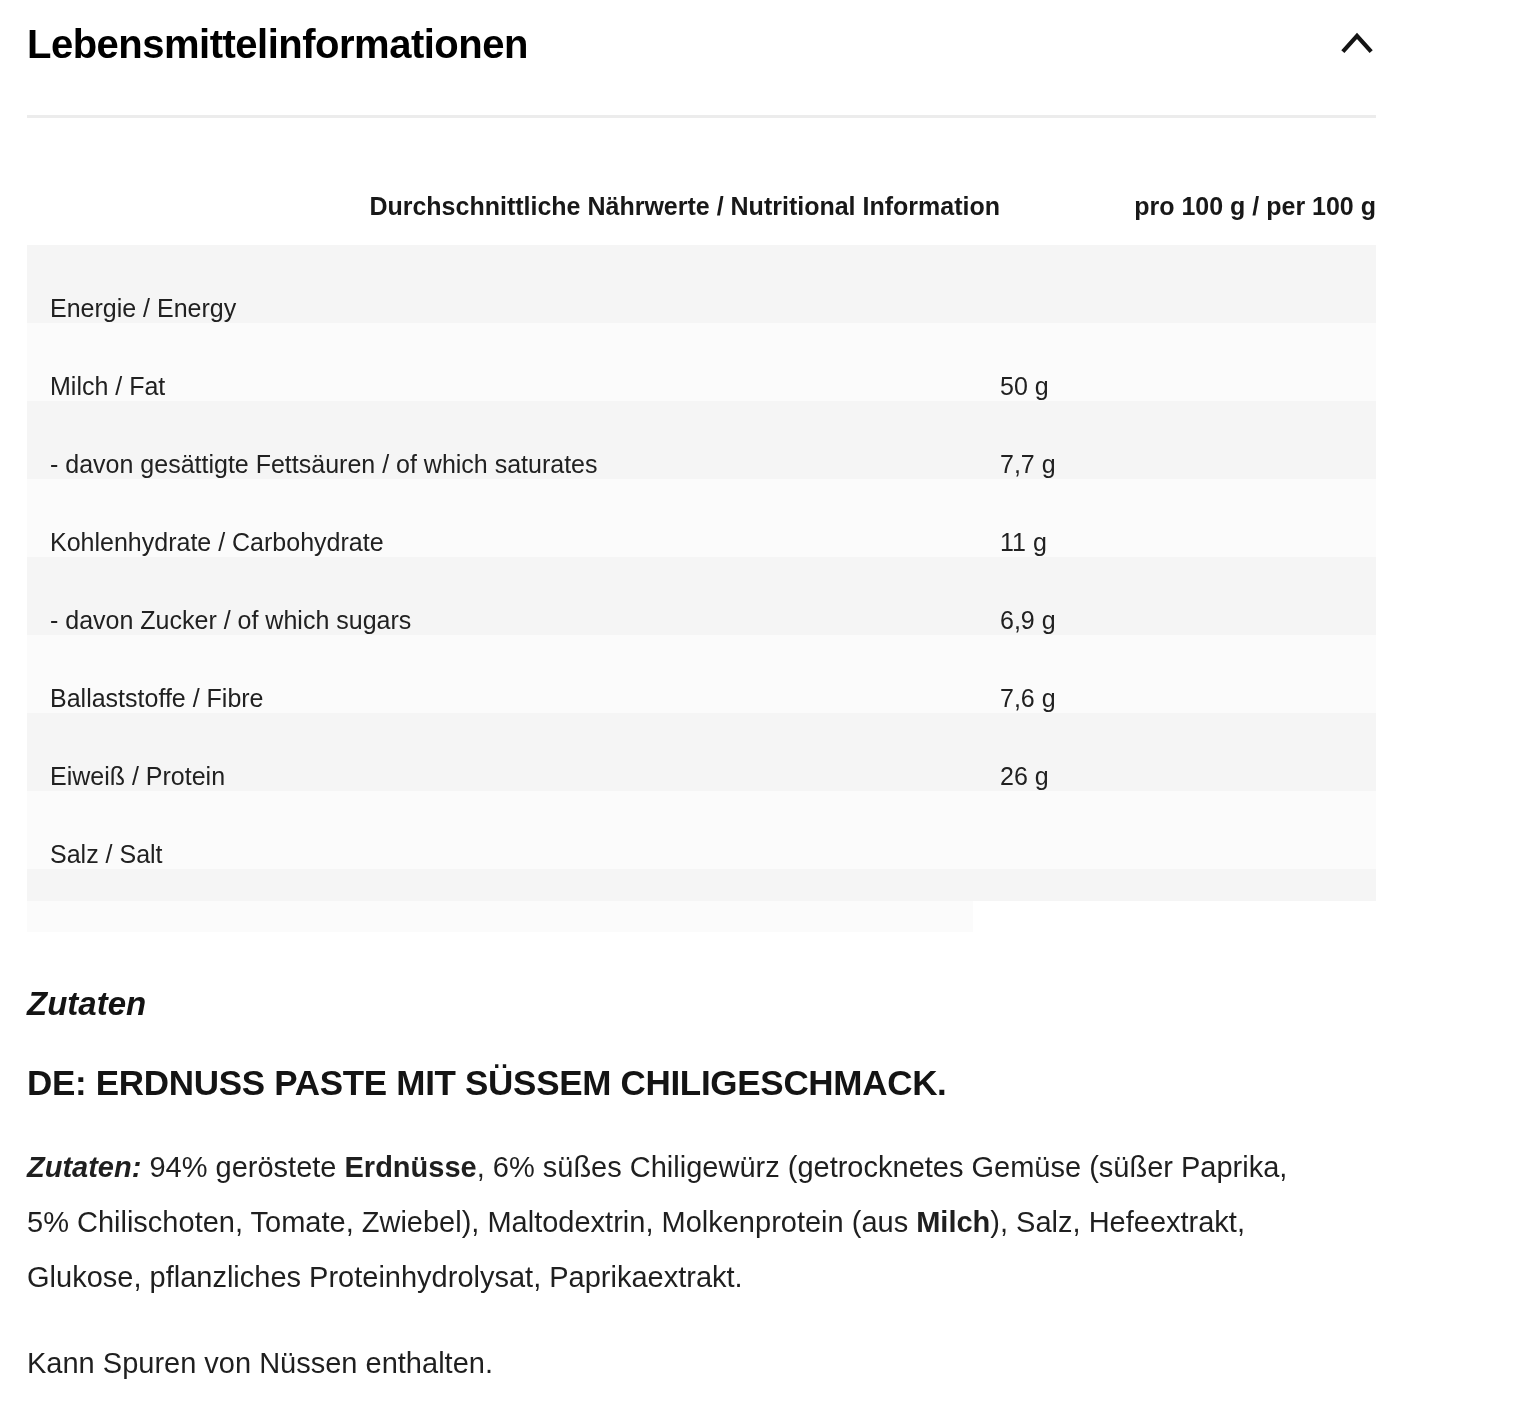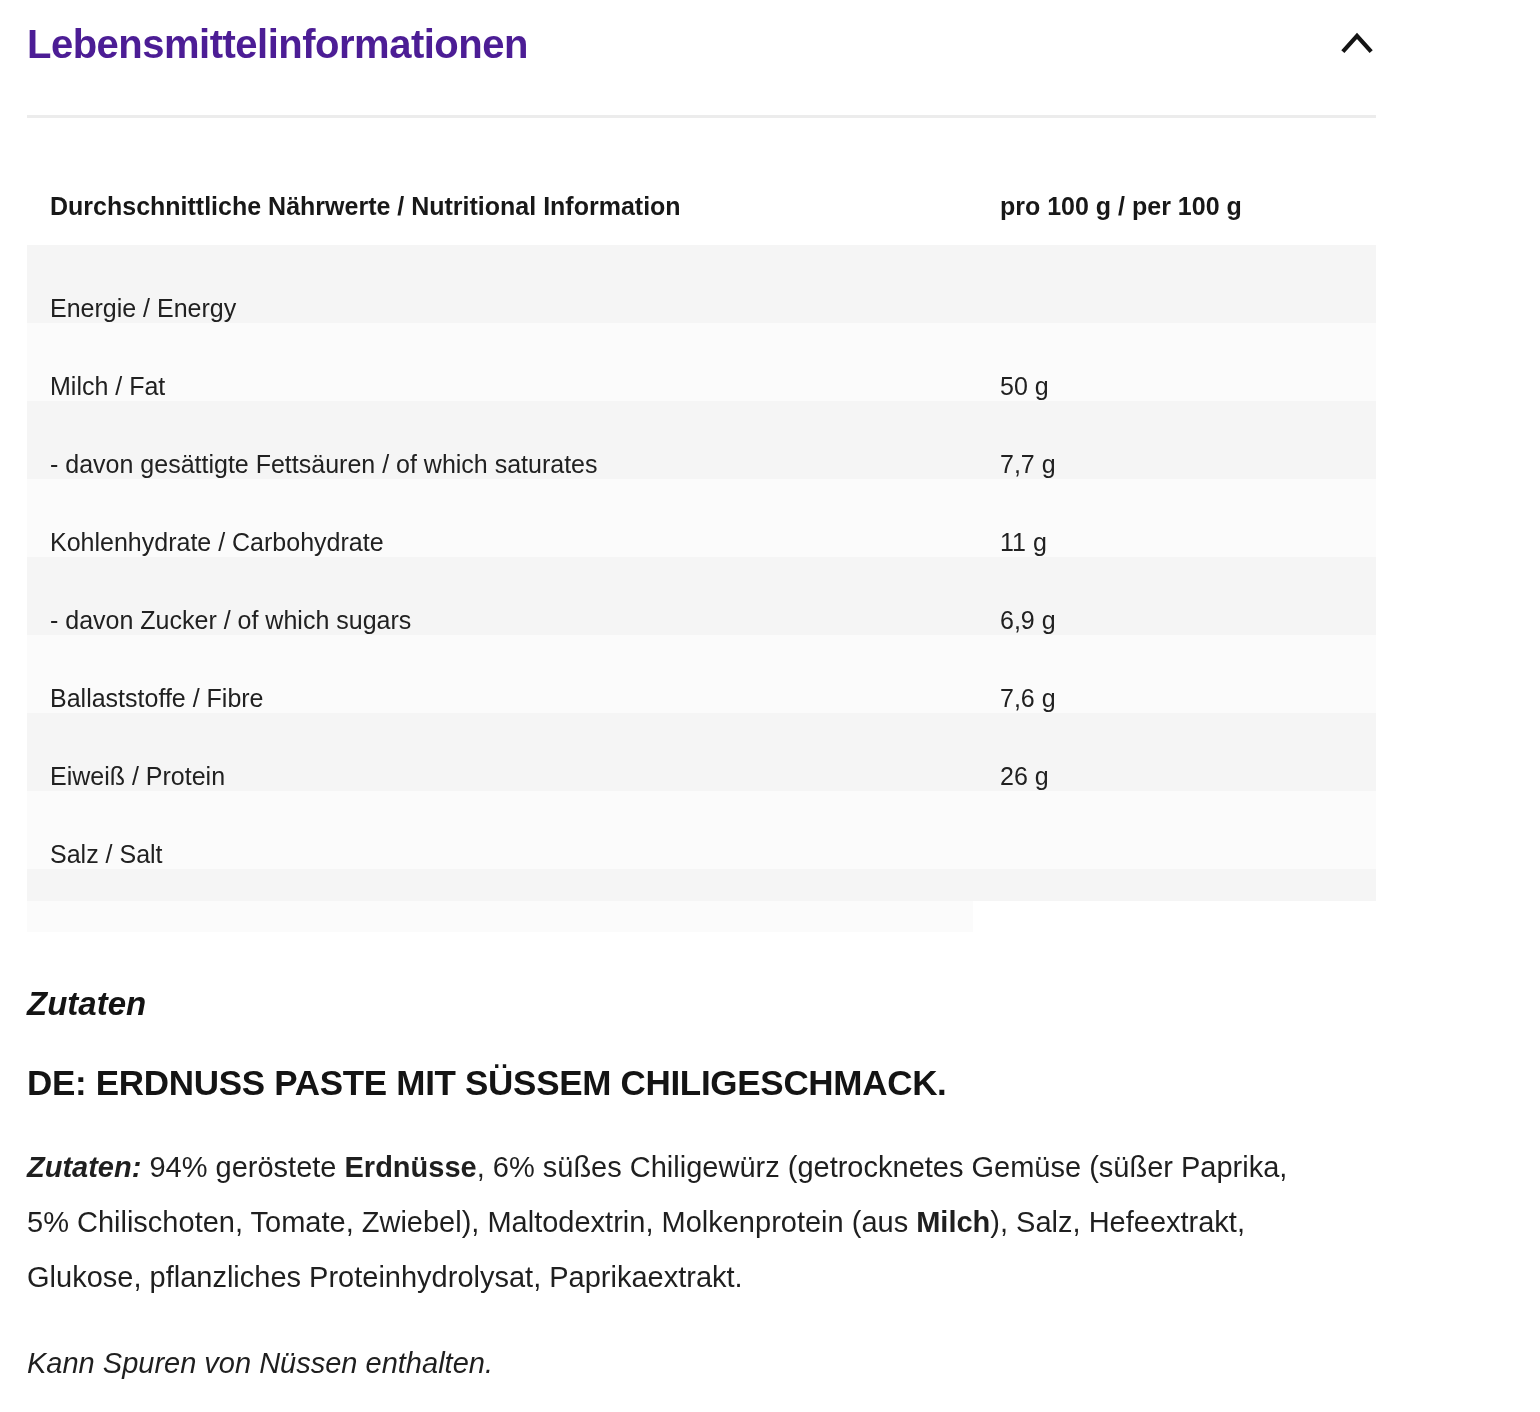--- a/index.html
+++ b/index.html
@@ -20,21 +20,21 @@
     width: 1349px;
     margin-top: 24px;
     display: flex;
     align-items: center;
     justify-content: space-between;
   }
   .section-title {
     font-size: 40px;
     font-weight: 700;
     letter-spacing: -0.5px;
-    color: #4c1d95;
+    color: #000000;
     line-height: 1.0;
   }
   .collapse-btn {
     background: none;
     border: none;
     cursor: pointer;
     padding: 2px;
     display: flex;
     align-items: center;
     justify-content: center;
@@ -51,20 +51,21 @@
     margin-top: 50px;
     font-size: 25px;
   }
   .t-header {
     display: flex;
     align-items: center;
     height: 77px;
     font-weight: 700;
     color: #181818;
     background: #ffffff;
+    text-align: right;
   }
   .t-row {
     display: flex;
     align-items: flex-end;
     height: 78px;
     color: #212121;
   }
   .t-row.odd  { background: #f5f5f5; }
   .t-row.even { background: #fbfbfb; }
   .c1 {
@@ -105,21 +106,20 @@
     max-width: 1300px;
     font-size: 29px;
     line-height: 1.9;
     color: #1f1f1f;
   }
   .seg-bold { font-weight: 700; margin-top: 15px; }
   .seg-bold-italic { font-weight: 700; font-style: italic; }
   .trace-note {
     margin-top: 38px;
     font-size: 29px;
-    font-style: italic;
     color: #1f1f1f;
     line-height: 1.4;
   }
 </style>
 </head>
 <body>
 
 <div class="page">
 
   <div class="section-header">

